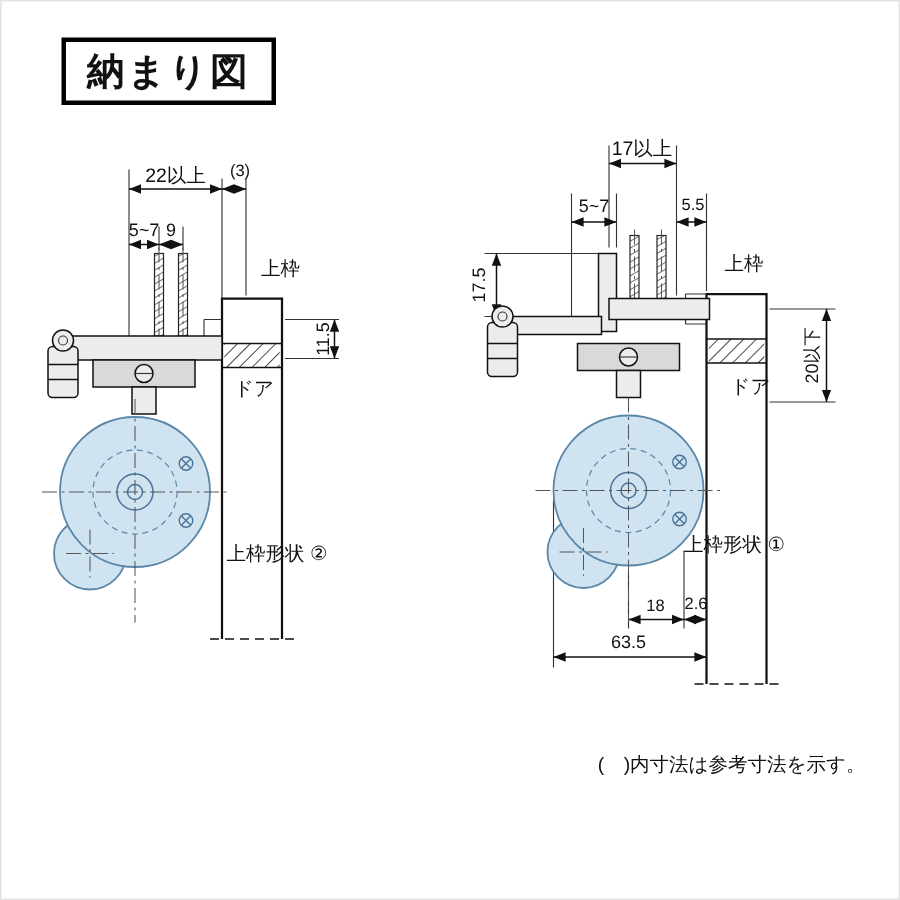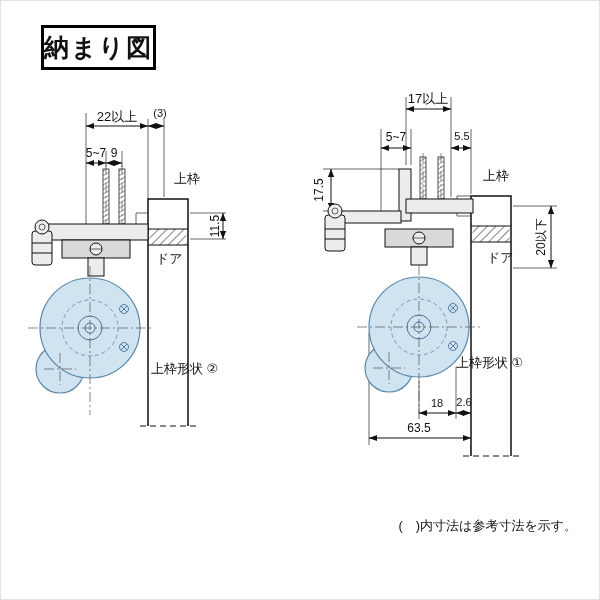--- a/index.html
+++ b/index.html
@@ -1,20 +1,20 @@
 <!DOCTYPE html>
 <html><head>
 <meta charset="utf-8">
 <style>
   html,body{margin:0;padding:0;background:#fff;}
   body{font-family:"Liberation Sans","DejaVu Sans",sans-serif;color:#111;}
   #page{position:relative;width:600px;height:600px;background:#fff;overflow:hidden;border:1px solid #e3e3e3;box-sizing:border-box;}
-  .title-box{position:absolute;left:40px;top:24px;border:3px solid #000;padding:3px 0;font-size:25px;font-weight:bold;letter-spacing:2px;background:#fff;}
+  .title-box{position:absolute;left:40px;top:24px;border:3px solid #000;padding:3px 14px;font-size:25px;font-weight:bold;letter-spacing:2px;background:#fff;}
   .drawing{position:absolute;}
-  .footnote{position:absolute;right:22px;top:500px;font-size:13px;color:#111;margin-top:16px;}
+  .footnote{position:absolute;right:22px;top:500px;font-size:13px;color:#111;}
   .watermark{position:absolute;right:20px;top:528px;font-size:66px;font-weight:bold;color:#c8c8c8;letter-spacing:1px;line-height:1;}
   
   .ol{stroke:#111;stroke-width:1.5;fill:#fff;}
   .thin{stroke:#333;stroke-width:0.75;fill:none;}
   .dim{stroke:#111;stroke-width:1;fill:none;}
   .mech{stroke:#111;stroke-width:1;fill:#ececec;}
   .plate{stroke:#111;stroke-width:1;fill:#d9d9d9;}
   .cl{stroke:#555;stroke-width:0.7;fill:none;stroke-dasharray:10 3 2 3;}
   .dsh{stroke:#111;stroke-width:1;fill:none;stroke-dasharray:6 4;}
   text{fill:#111;}

